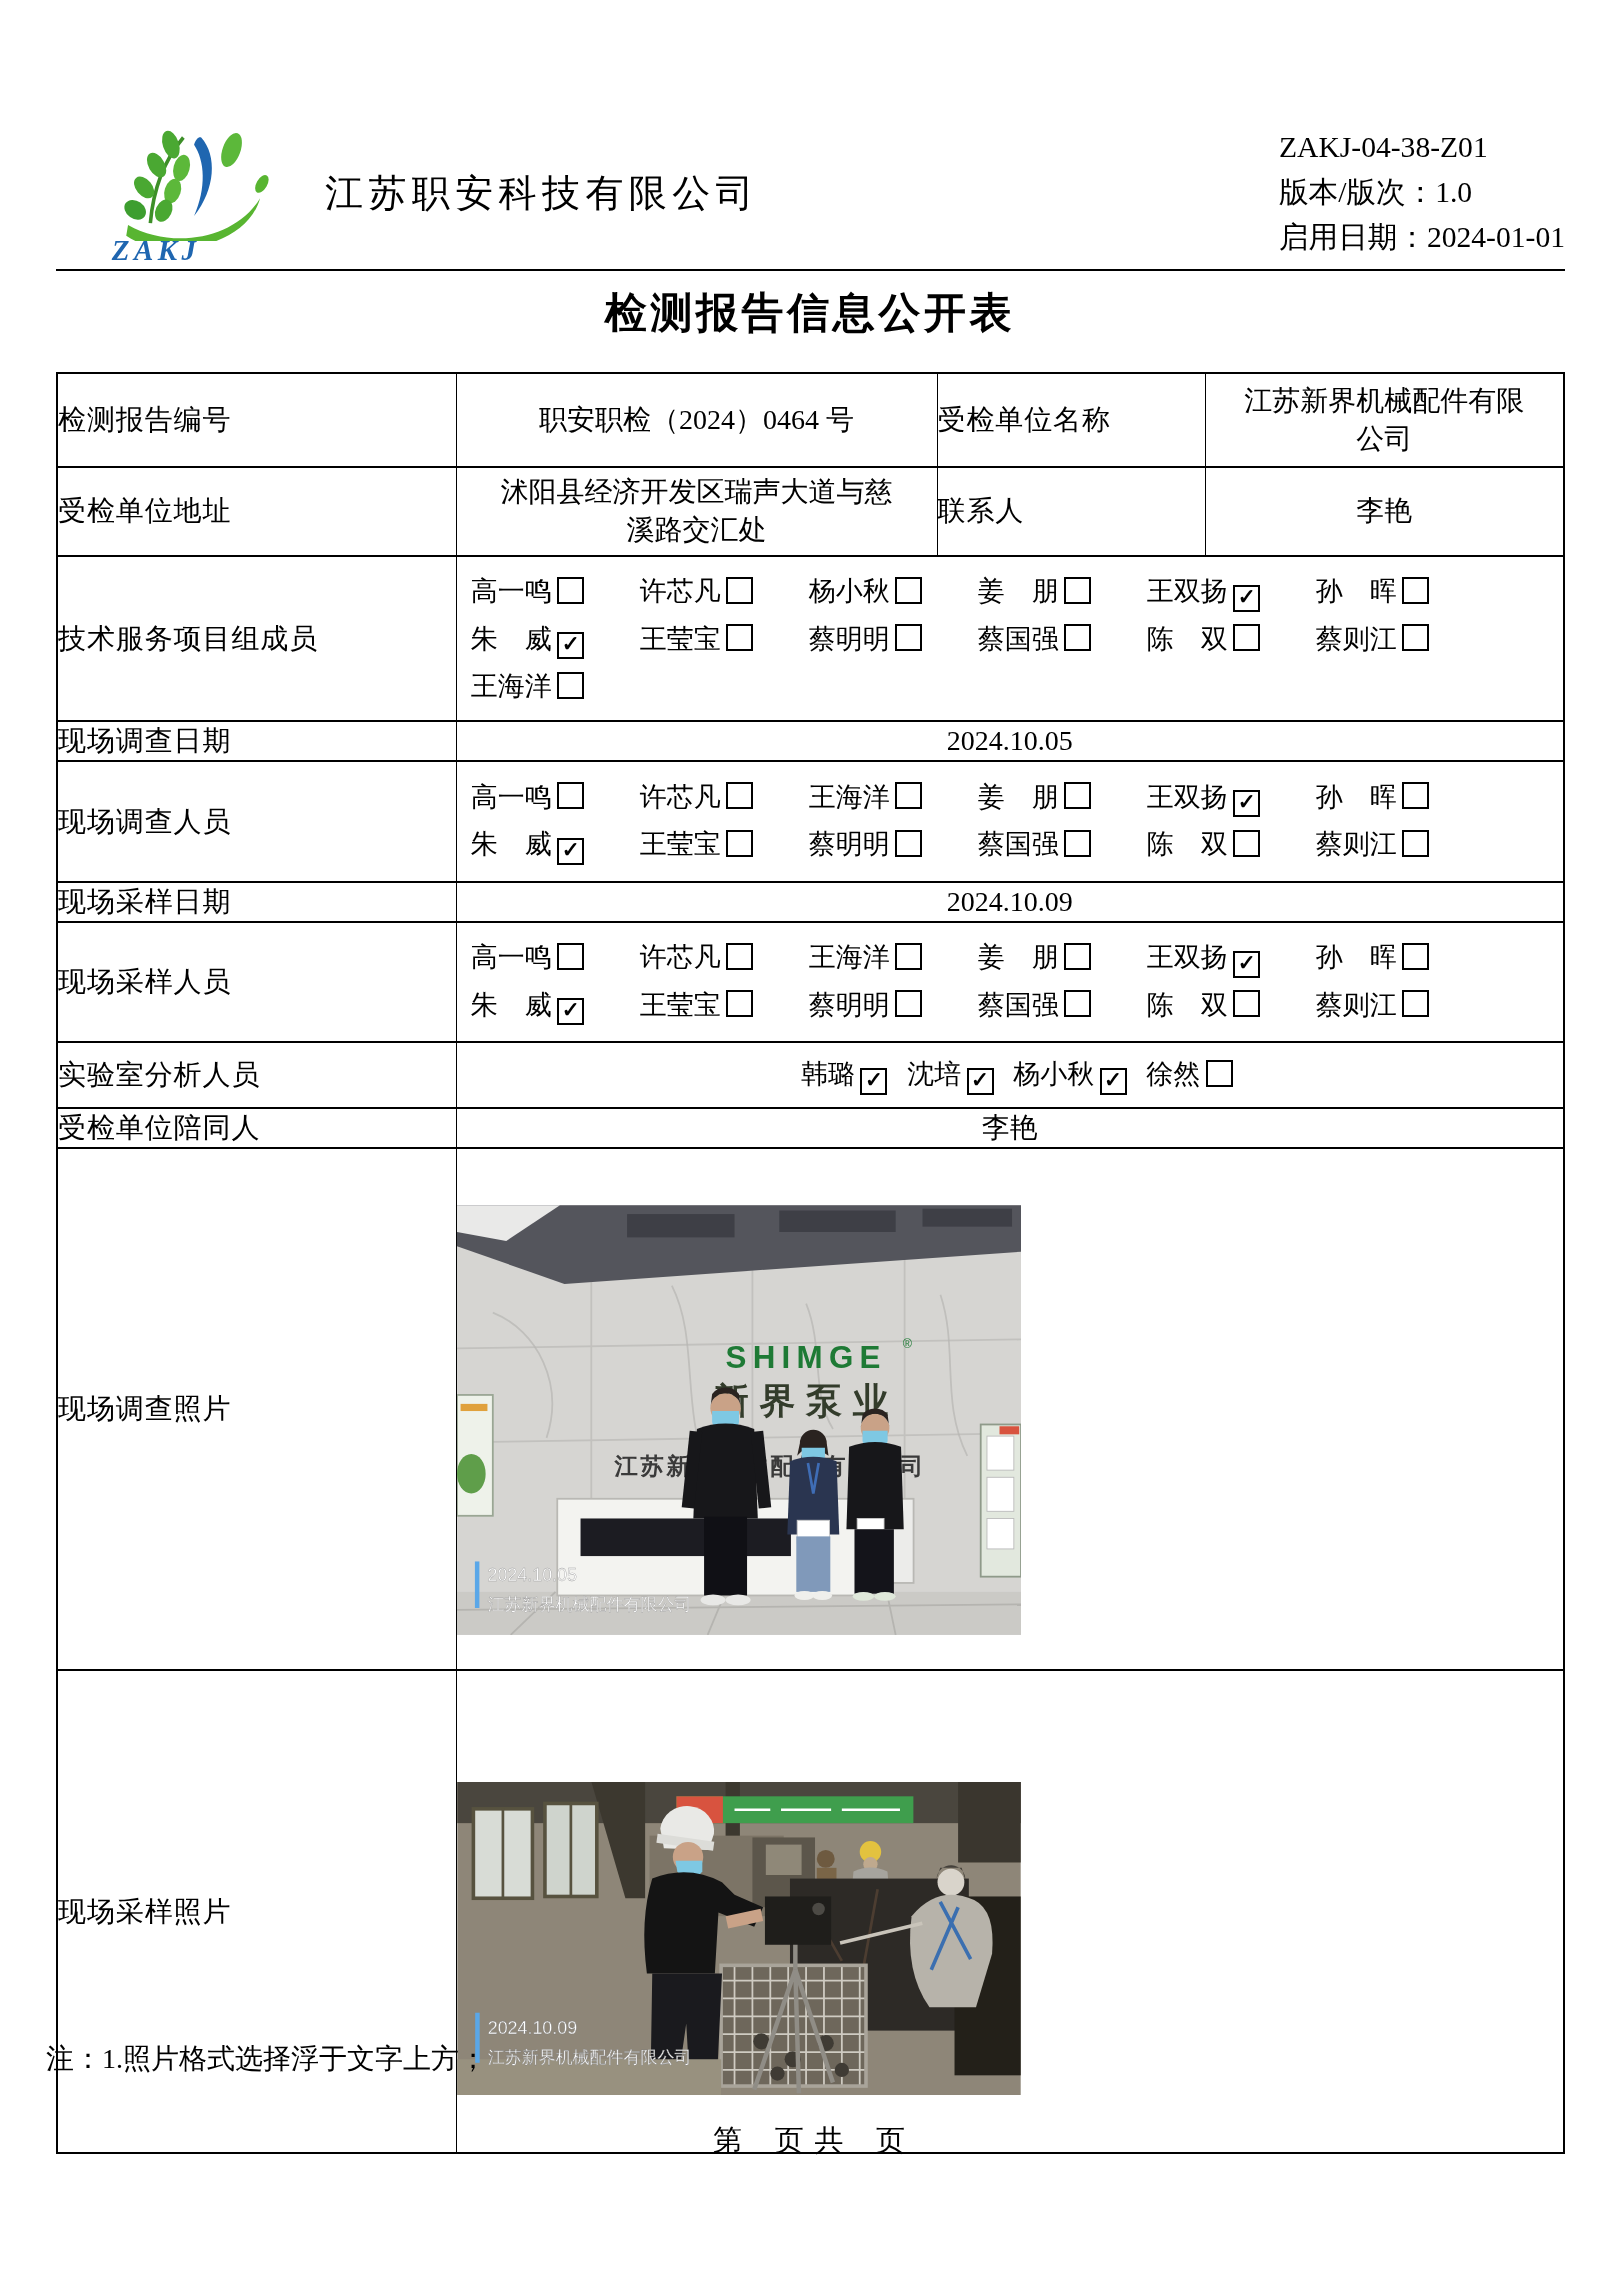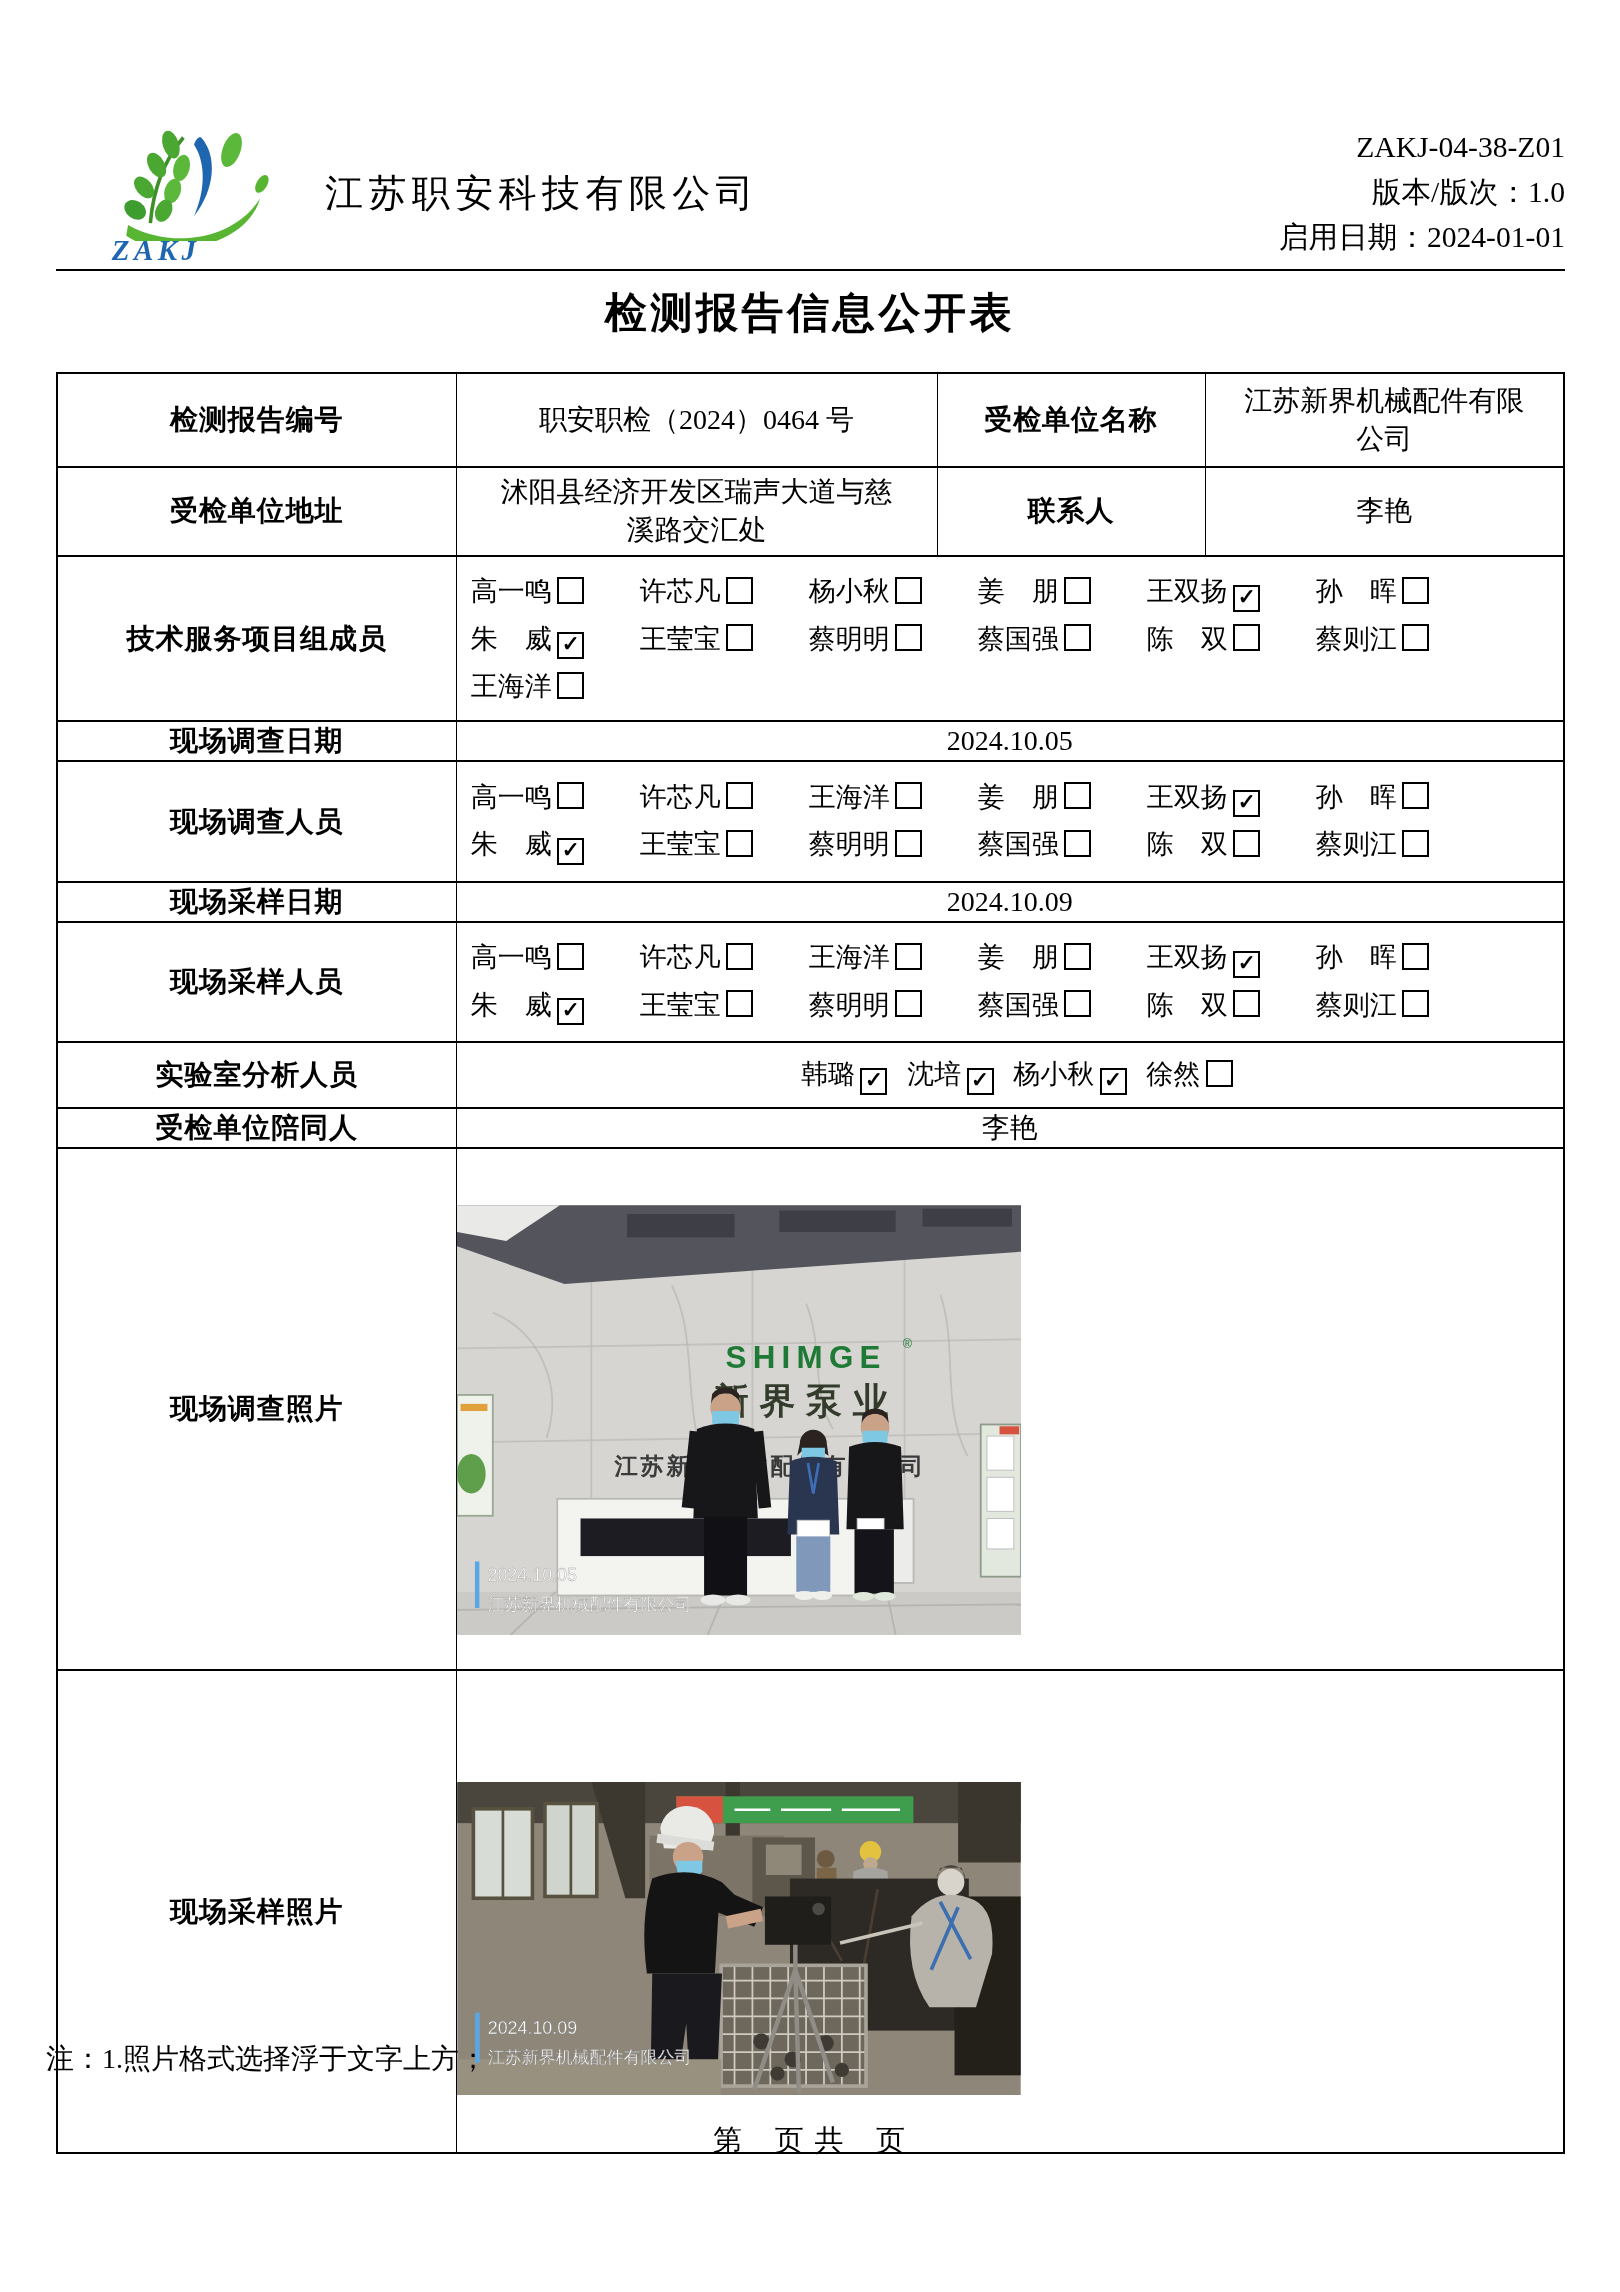--- a/index.html
+++ b/index.html
@@ -5,30 +5,30 @@
   html,body{margin:0;padding:0;background:#ffffff;}
   body{width:1620px;height:2293px;position:relative;font-family:"Liberation Serif","DejaVu Serif",serif;color:#000;}
   .page{position:absolute;inset:0;background:#fff;}
 
   
   .hdr{position:absolute;left:56px;top:125px;width:1509px;height:143px;}
   .logo-wrap{position:absolute;left:45px;top:0;width:188px;height:143px;}
   .logo-svg{position:absolute;left:0;top:0;}
   .logo-zakj{position:absolute;left:10.7px;top:109px;width:179px;font-family:"Liberation Serif",serif;font-style:italic;font-weight:bold;font-size:29px;letter-spacing:4.5px;color:#1f66b0;}
   .co-name{position:absolute;left:269px;top:43px;font-size:38px;letter-spacing:5.4px;color:#000000;}
-  .hdr-right{position:absolute;right:0;top:0;text-align:right;font-size:29.6px;line-height:45px;}
+  .hdr-right{position:absolute;right:0;top:0;text-align:left;font-size:29.6px;line-height:45px;}
   .hdr-rule{position:absolute;left:56px;top:269px;width:1509px;height:0;border-top:2.7px solid #000;}
 
   
   .doc-title{position:absolute;left:0;top:285px;width:1620px;text-align:center;font-size:42px;font-weight:bold;letter-spacing:3.6px;}
 
   
   table.main{position:absolute;left:56px;top:372px;width:1507px;border-collapse:collapse;table-layout:fixed;border:2.7px solid #000;}
   table.main td{border:1.8px solid #000;border-top-width:2.7px;border-bottom-width:2.7px;padding:0;vertical-align:middle;overflow:hidden;}
-  td.lbl{font-weight:bold;font-size:28px;text-align:center;letter-spacing:0.9px;}
+  td.lbl{font-weight:normal;font-size:28px;letter-spacing:0.9px;}
   td.val{font-size:28px;text-align:center;}
   td.val.pad{padding:5.4px 32px;}
   td.names-cell{vertical-align:middle;}
   .names{padding:7.2px 0 7.2px 14.3px;}
   .name-line{display:grid;grid-template-columns:repeat(6,169px);margin:9px 0;font-size:27px;}
   .names.centered .name-line{display:flex;justify-content:center;gap:19.7px;margin:5.4px 0;}
   .member{white-space:nowrap;}
   .cb{display:inline-block;width:23px;height:23px;border:2.7px solid #000;margin-left:5.4px;vertical-align:-3.6px;line-height:21.5px;text-align:center;font-family:"Liberation Sans",sans-serif;font-weight:bold;font-size:21.5px;}
   .photo-cell{text-align:left;vertical-align:top;}
 

